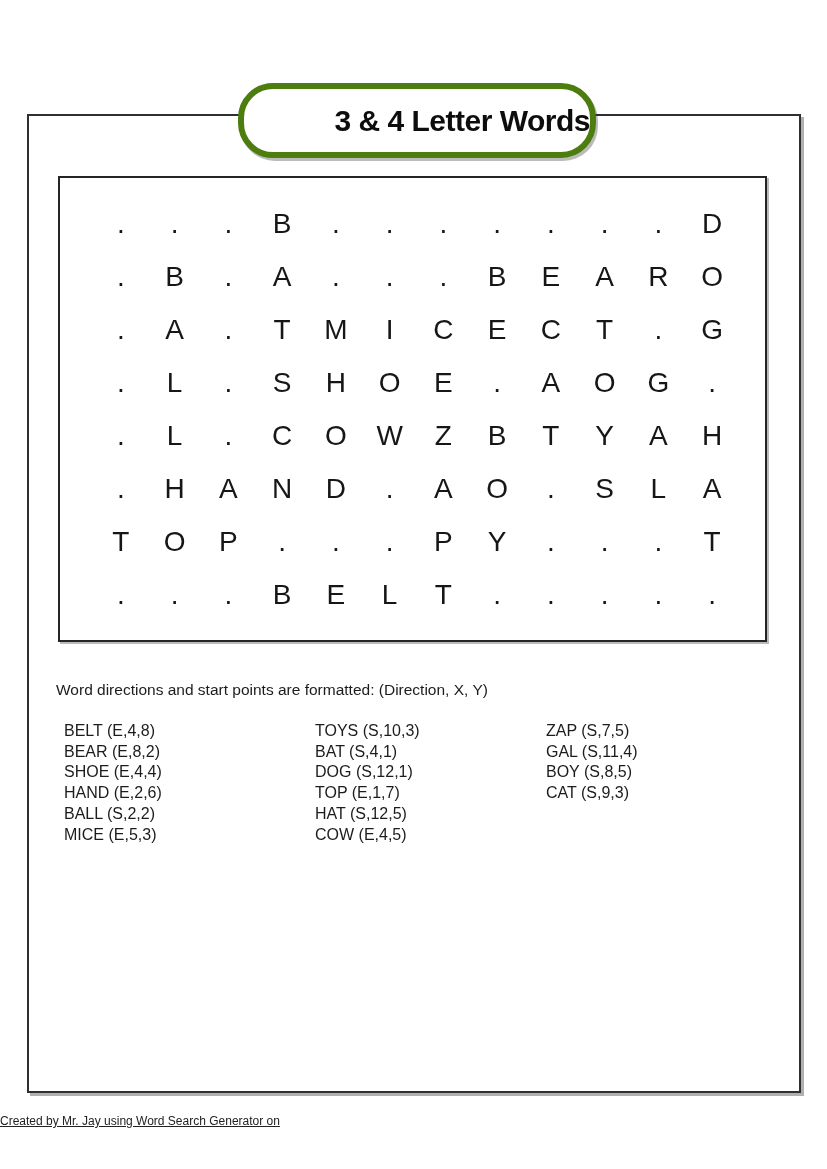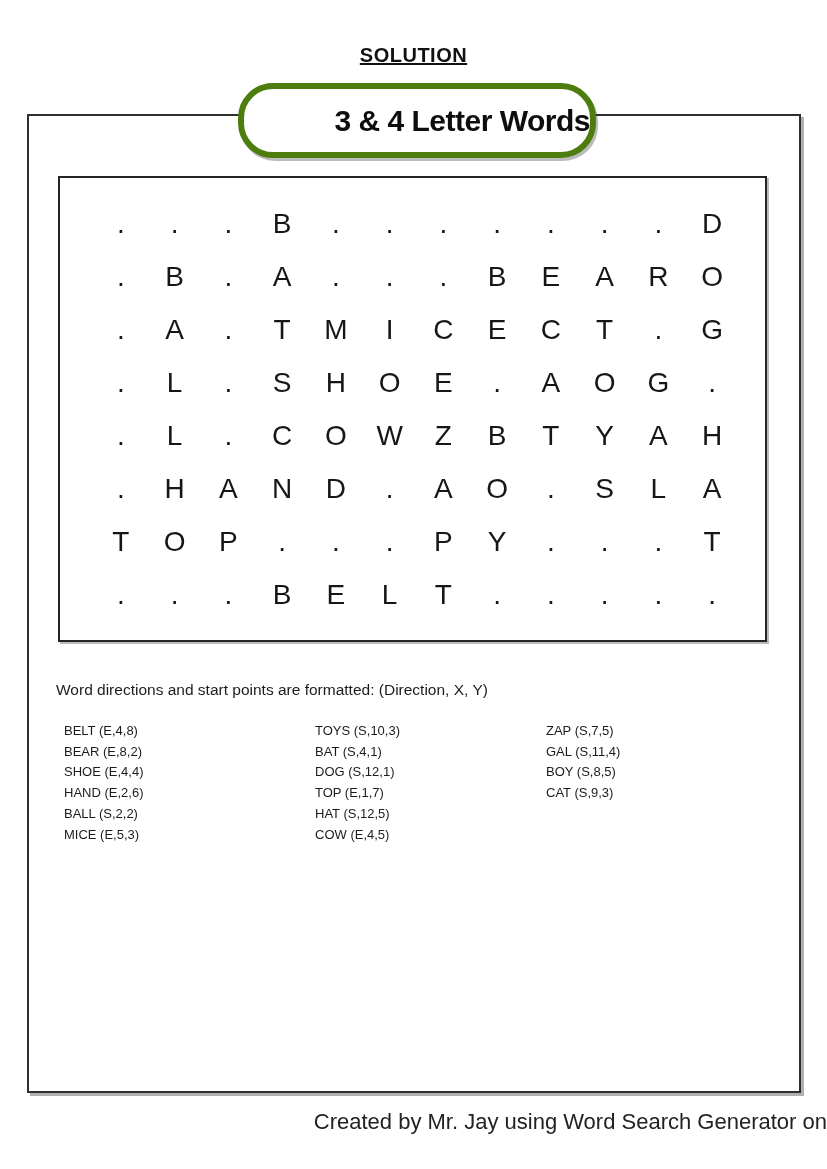--- a/index.html
+++ b/index.html
@@ -79,41 +79,41 @@
     left: 56px; top: 681px;
     font-size: 15.5px;
     color: #1c1c1c;
     z-index: 1;
   }
   .word-col { position: absolute; top: 721px; z-index: 1; }
   .word-col-0 { left: 64px; }
   .word-col-1 { left: 300px; margin-left: 15px; }
   .word-col-2 { left: 546px; }
   .word-entry {
-    font-size: 13px;
+    font-size: 16px;
     line-height: 20.7px;
     color: #1c1c1c;
     white-space: nowrap;
   }
   .footer {
     position: absolute;
     left: 0; top: 1110px; width: 100%;
-    text-align: right;
-    font-size: 22px;
+    text-align: left;
+    font-size: 12px;
     line-height: 23px;
     color: #222222;
     z-index: 1;
+    text-decoration: underline;
   }
 </style>
 </head>
 <body>
 
 <div class="sheet">
 
-  <div class="solution-label">SOLUTION</div>
 
   <div class="page-box"></div>
 
   <div class="title-pill">
     <span>3 &amp; 4 Letter Words</span>
   </div>
 
   <div class="grid-box">
     <div class="letter-grid" id="letter-grid">
         <div class="grid-row">

